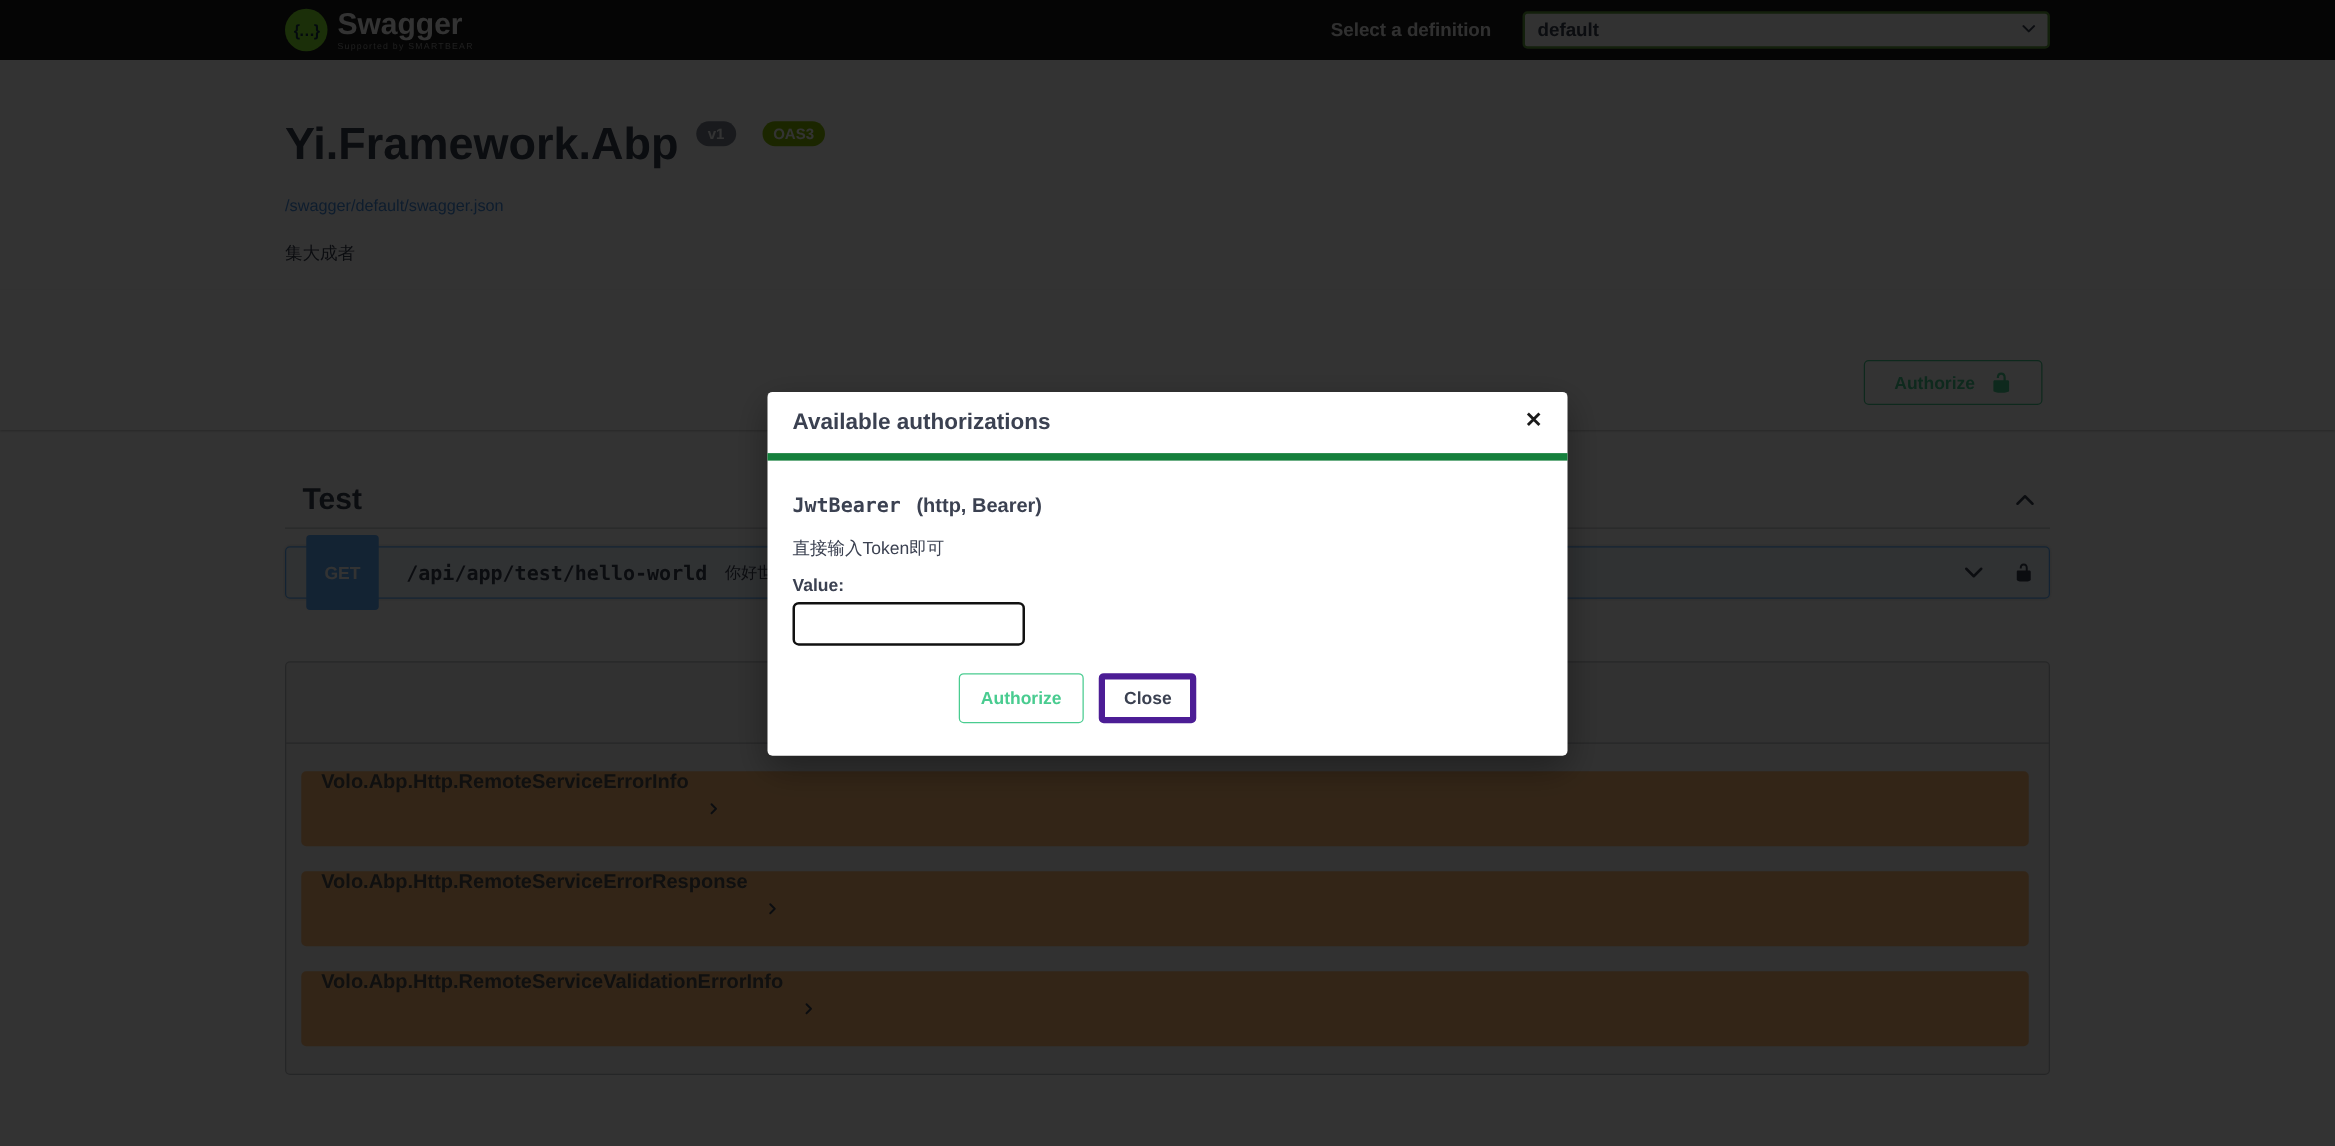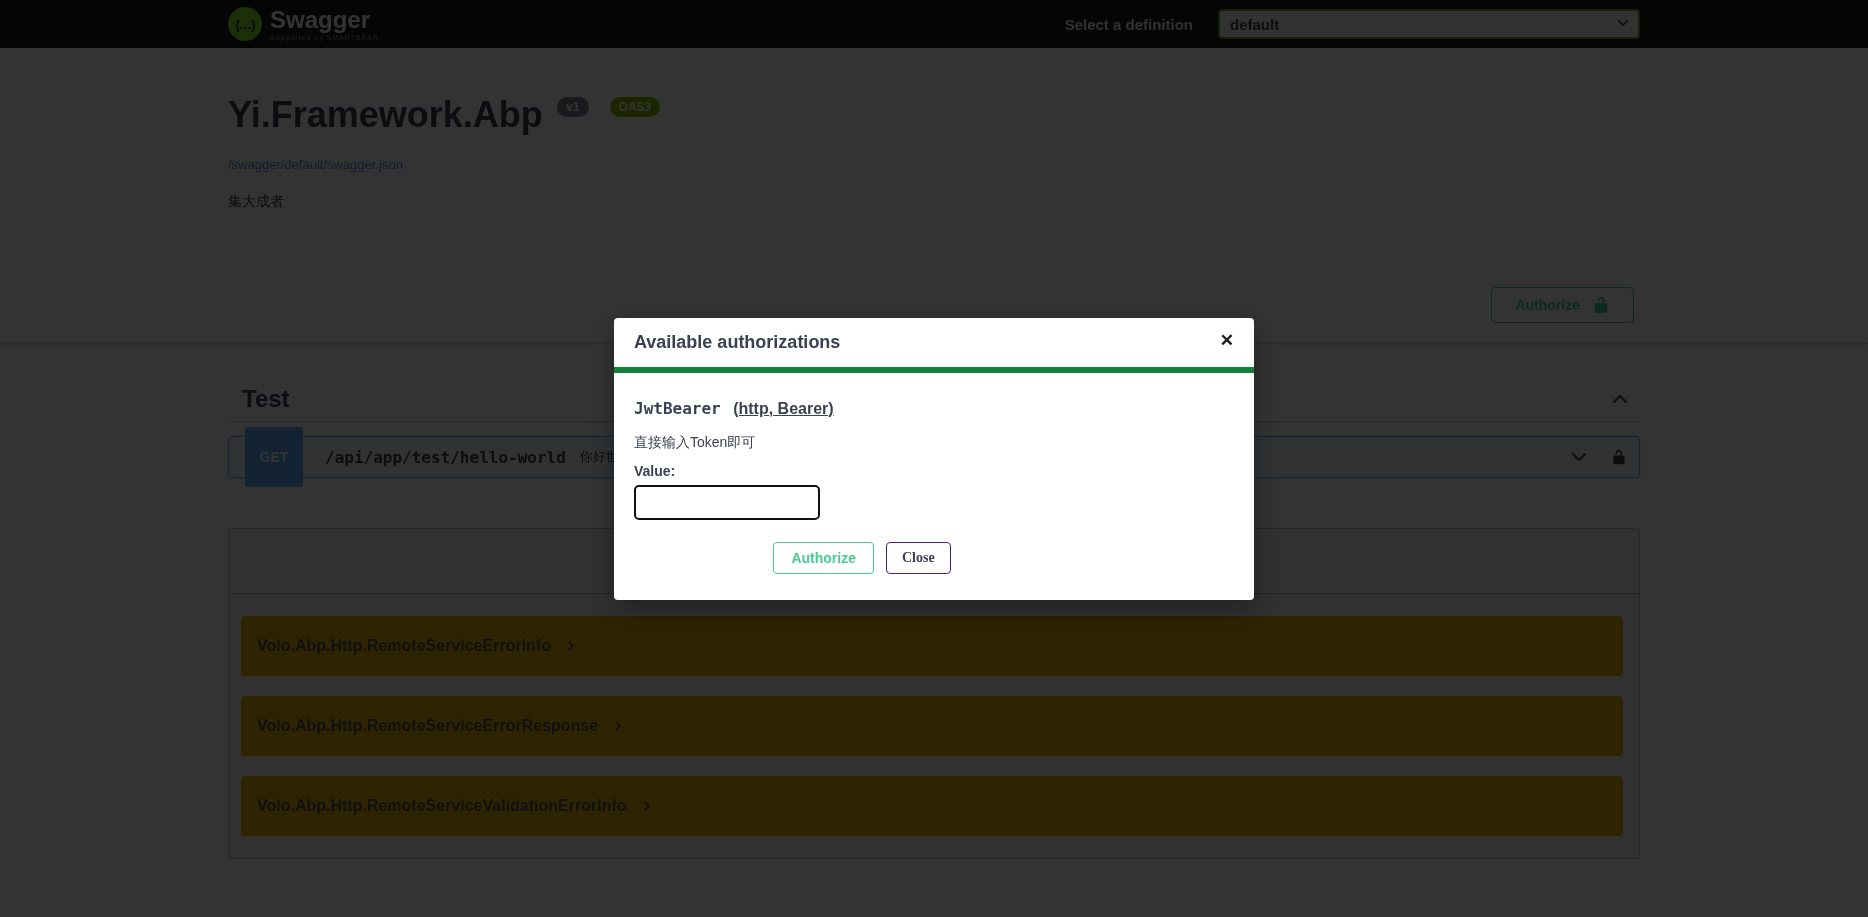--- a/index.html
+++ b/index.html
@@ -84,59 +84,59 @@
 
   
   .models { margin-top:50px; border:1px solid rgba(59,65,81,.3); border-radius:4px; background:rgba(0,0,0,.05); }
   .models-header {
     display:flex; align-items:center; justify-content:center;
     padding:13px 20px; border-bottom:1px solid rgba(59,65,81,.3); cursor:pointer; background:transparent;flex-direction:column;
   }
   .models-header h4 { font-size:16px; font-weight:bold; color:#3b4151; }
   .models-body { padding:22px 16px 2px 12px; }
   .model-container {
-    background:#eab308; border-radius:4px; margin-bottom:20px; height:60px;
-    display:flex; align-items:center; padding:0 16px; cursor:pointer;
+    background:#fdba74; border-radius:4px; margin-bottom:20px; height:60px;
+    display:flex; padding:0 16px; cursor:pointer;
   }
   .model-title { font-size:16px; font-weight:bold; color:#505050; }
   .model-toggle { margin-left:14px; display:flex; align-items:center; }
 
   
   .backdrop { position:fixed; inset:0; background:rgba(0,0,0,.8); z-index:10; }
   .modal {
     position:fixed; top:50%; left:50%; transform:translate(-50%,-50%);
     width:640px; background:#fff; border-radius:4px; z-index:20;
     box-shadow:0 10px 30px rgba(0,0,0,.35);
   }
   .modal-header {
     display:flex; align-items:flex-start; justify-content:space-between;
     padding:14px 20px; border-bottom:6px solid #15803d;
   }
   .modal-header h3 { font-size:18px; font-weight:bold; color:#3b4151; }
   .modal-close { background:none; border:none; font-size:17px; font-weight:bold; color:#1a1a1a; cursor:pointer; line-height:1; }
   .modal-body { padding:26px 20px 26px; }
   .scheme-title { font-size:16px; font-weight:bold; color:#3b4151; }
   .scheme-name { font-family:"DejaVu Sans Mono","Liberation Mono",monospace; font-weight:bold; }
-  .scheme-flow { margin-left:8px;text-decoration:underline; }
+  .scheme-flow { margin-left:8px; }
   .scheme-desc { margin-top:16px; font-size:14px; color:#3b4151; }
   .value-label { margin-top:11px; font-size:14px; font-weight:bold; color:#3b4151; }
   .token-input {
     display:block; margin-top:6px; width:186px; height:35px;
     border:2px solid #111111; border-radius:5px; padding:0 10px;
     font-size:14px; font-family:inherit; color:#3b4151; background:#fff;
   }
   .auth-btn-wrapper { display:flex; justify-content:center; gap:12px; margin-top:22px; padding-right:144px; }
   .btn.modal-auth {
     background:#fff; border:1px solid #49cc90; border-radius:4px;
     color:#49cc90; font-weight:bold; font-size:14px; font-family:inherit;
     padding:7px 17px; cursor:pointer;
   }
   .btn.modal-close-btn {
-    background:#fff; border:1px solid #4c1d95; border-radius:4px;
-    color:#3b4151; font-weight:bold; font-size:14px; font-family:Liberation Serif, serif;
+    background:#fff; border:5px solid #4c1d95; border-radius:4px;
+    color:#3b4151; font-weight:bold; font-size:14px; font-family:Liberation Sans, sans-serif;
     padding:7px 15px; cursor:pointer;
   }
 </style>
 </head>
 <body>
 
 <div class="topbar">
   <div class="wrapper">
     <div class="brand">
       <div class="logo-circle">{…}</div>

